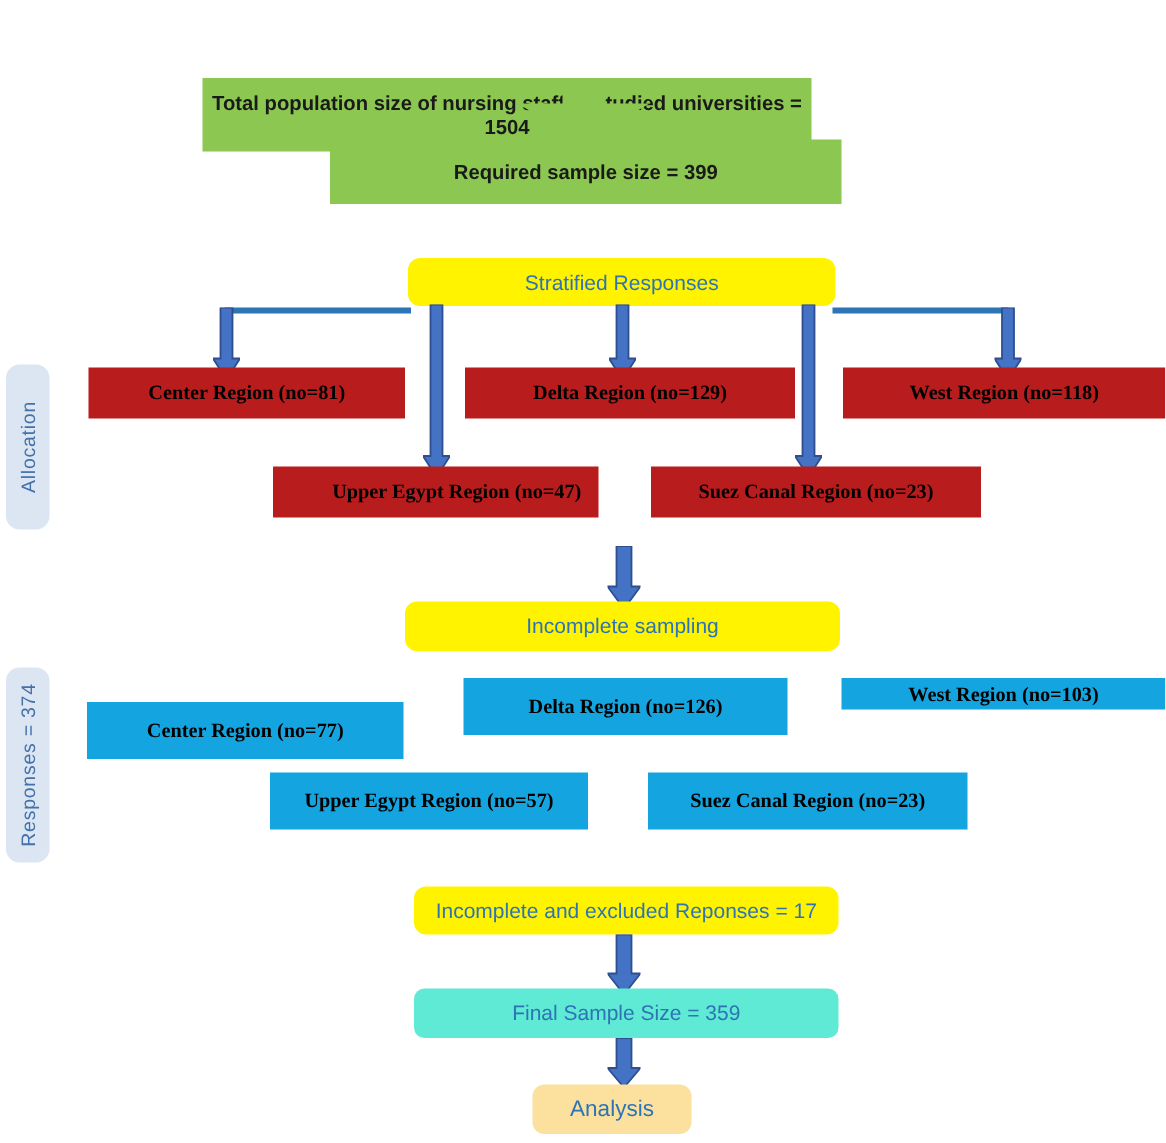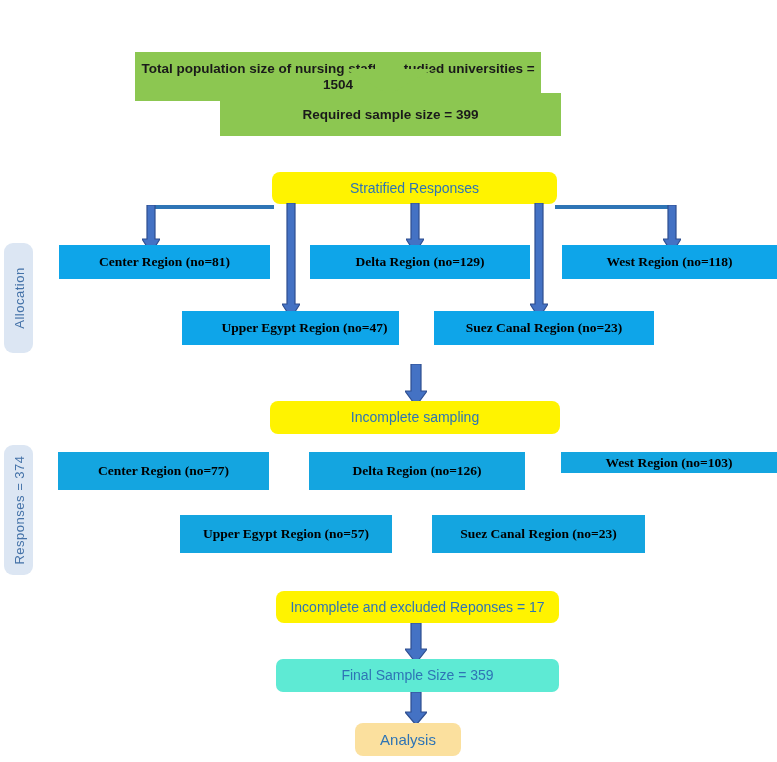--- a/index.html
+++ b/index.html
@@ -48,21 +48,21 @@
   .yellow {
     background: #FFF300;
     color: #2E74B5;
     font-size: 14px;
     border-radius: 8px;
     font-family: "Liberation Sans", sans-serif;
   }
 
   
   .peach {
-    background: #0ea5e9;
+    background: #b91c1c;
     color: #000000;
     font-weight: bold;
     font-size: 13.5px;
     font-family: "Liberation Serif", serif;
   }
 
   
   .peach-round {
     background: #FBE09E;
     color: #2E74B5;
@@ -180,21 +180,21 @@
       <polygon points="6,0 16,0 16,27 22,27 11,42 0,27 6,27" fill="#4472C4" stroke="#2E4E8F" stroke-width="1.2"></polygon>
     </svg>
   </div>
 
   <div class="box yellow" style="left:270px; top:401px; width:290px; height:33px;">Incomplete sampling</div>
 
   <div class="rail" style="left:4px; top:445px; width:29px; height:130px;">
     <span class="rail-text">Responses = 374</span>
   </div>
 
-  <div class="box blue-box" style="left:58px; top:452px; width:211px; height:38px;">Center Region (no=77)</div>
+  <div class="box blue-box" style="left:58px; top:468px; width:211px; height:38px;">Center Region (no=77)</div>
 
   <div class="box blue-box" style="left:309px; top:452px; width:216px; height:38px;">Delta Region (no=126)</div>
 
   <div class="box blue-box" style="left:561px; top:452px; width:216px; height:21px;">West Region (no=103)</div>
 
   <div class="box blue-box" style="left:180px; top:515px; width:212px; height:38px;">Upper Egypt Region (no=57)</div>
 
   <div class="box blue-box" style="left:432px; top:515px; width:213px; height:38px;">Suez Canal Region (no=23)</div>
 
   <div class="box yellow" style="left:276px; top:591px; width:283px; height:32px;">Incomplete and excluded Reponses = 17</div>

